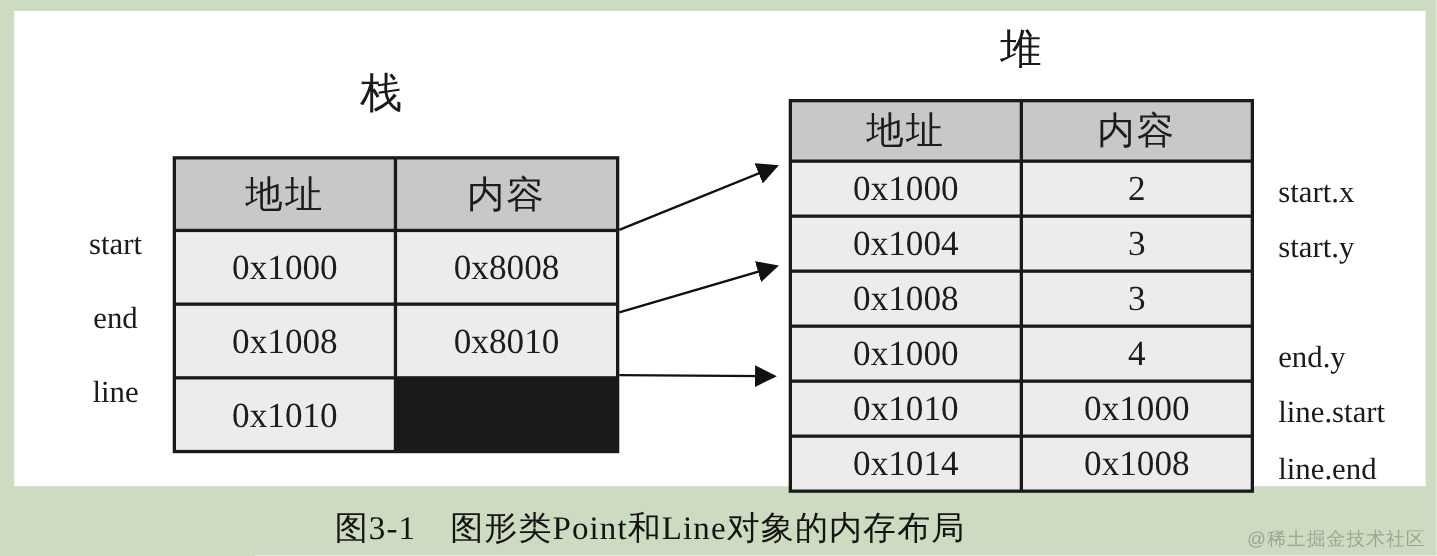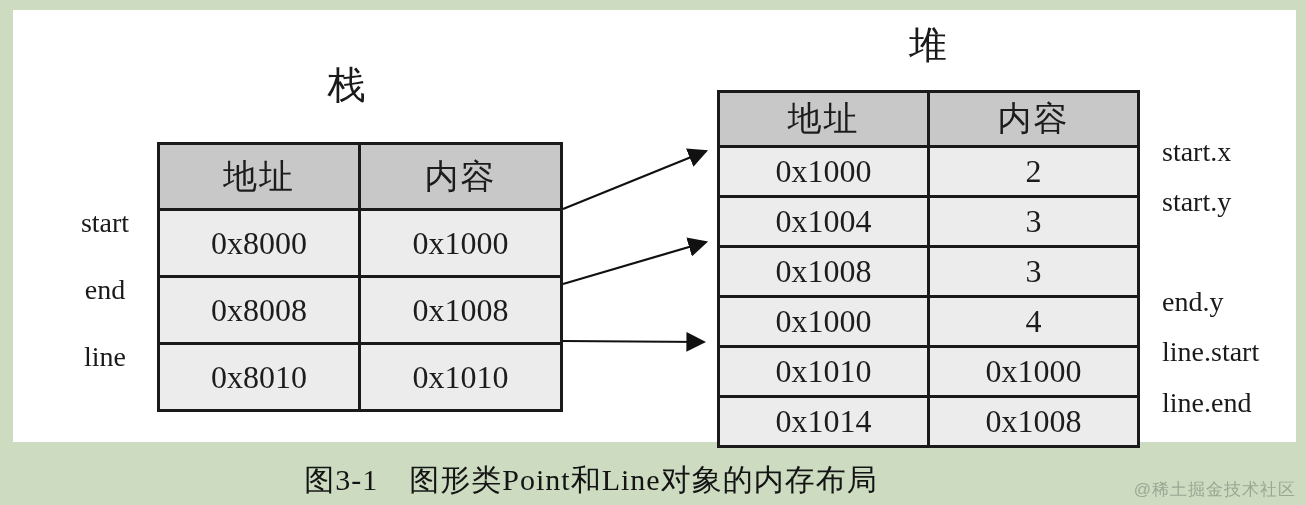--- a/index.html
+++ b/index.html
@@ -37,21 +37,21 @@
   }
   #heap-table{
     left:717px;top:70px;width:423px;height:358px;
     grid-template-columns:207px 207px;
     grid-template-rows:52px 47px 47px 47px 47px 47px 47px;
   }
   .side-label{
     position:absolute;font-size:28px;color:#1a1a1a;line-height:1;
   }
   .stack-label{left:60px;width:90px;text-align:center;}
-  .heap-label{left:1162px;width:140px;text-align:left;}
+  .heap-label{left:1162px;width:140px;text-align:left;margin-top:24px;}
   .arrow-layer{
     position:absolute;left:0;top:0;width:1306px;height:505px;
     pointer-events:none;
   }
   .caption{
     position:absolute;left:0;top:460px;width:1182px;
     text-align:center;font-size:30px;color:#141414;letter-spacing:1px;
   }
   .watermark{
     position:absolute;right:10px;top:478px;
@@ -63,21 +63,20 @@
 <body>
 
 <div class="stage">
   <div class="paper"></div>
 
   <div class="table-title" style="left:157px;top:66px;width:380px;">栈</div>
 
   <div class="mem-table" id="stack-table">
     <div class="cell head">地址</div>
     <div class="cell head">内容</div>
-    <div class="cell">0x8000</div>
     <div class="cell">0x1000</div>
     <div class="cell">0x8008</div>
     <div class="cell">0x1008</div>
     <div class="cell">0x8010</div>
     <div class="cell">0x1010</div>
   </div>
 
   <div class="side-label stack-label" style="top:209px;">start</div>
   <div class="side-label stack-label" style="top:276px;">end</div>
   <div class="side-label stack-label" style="top:343px;">line</div>

